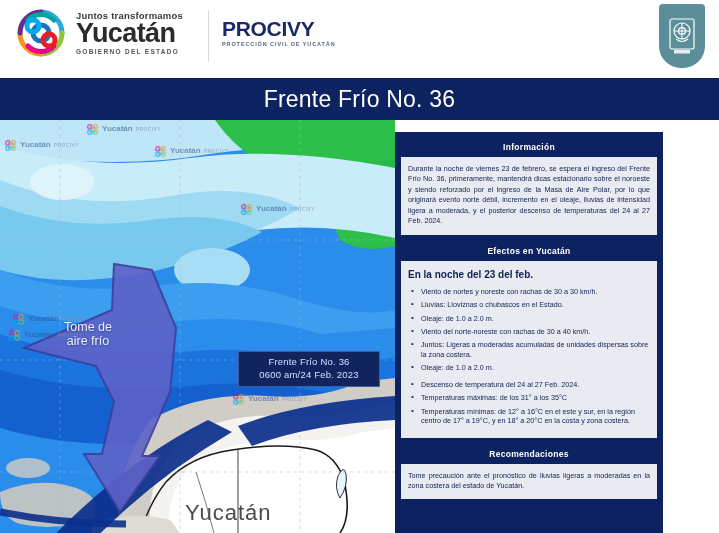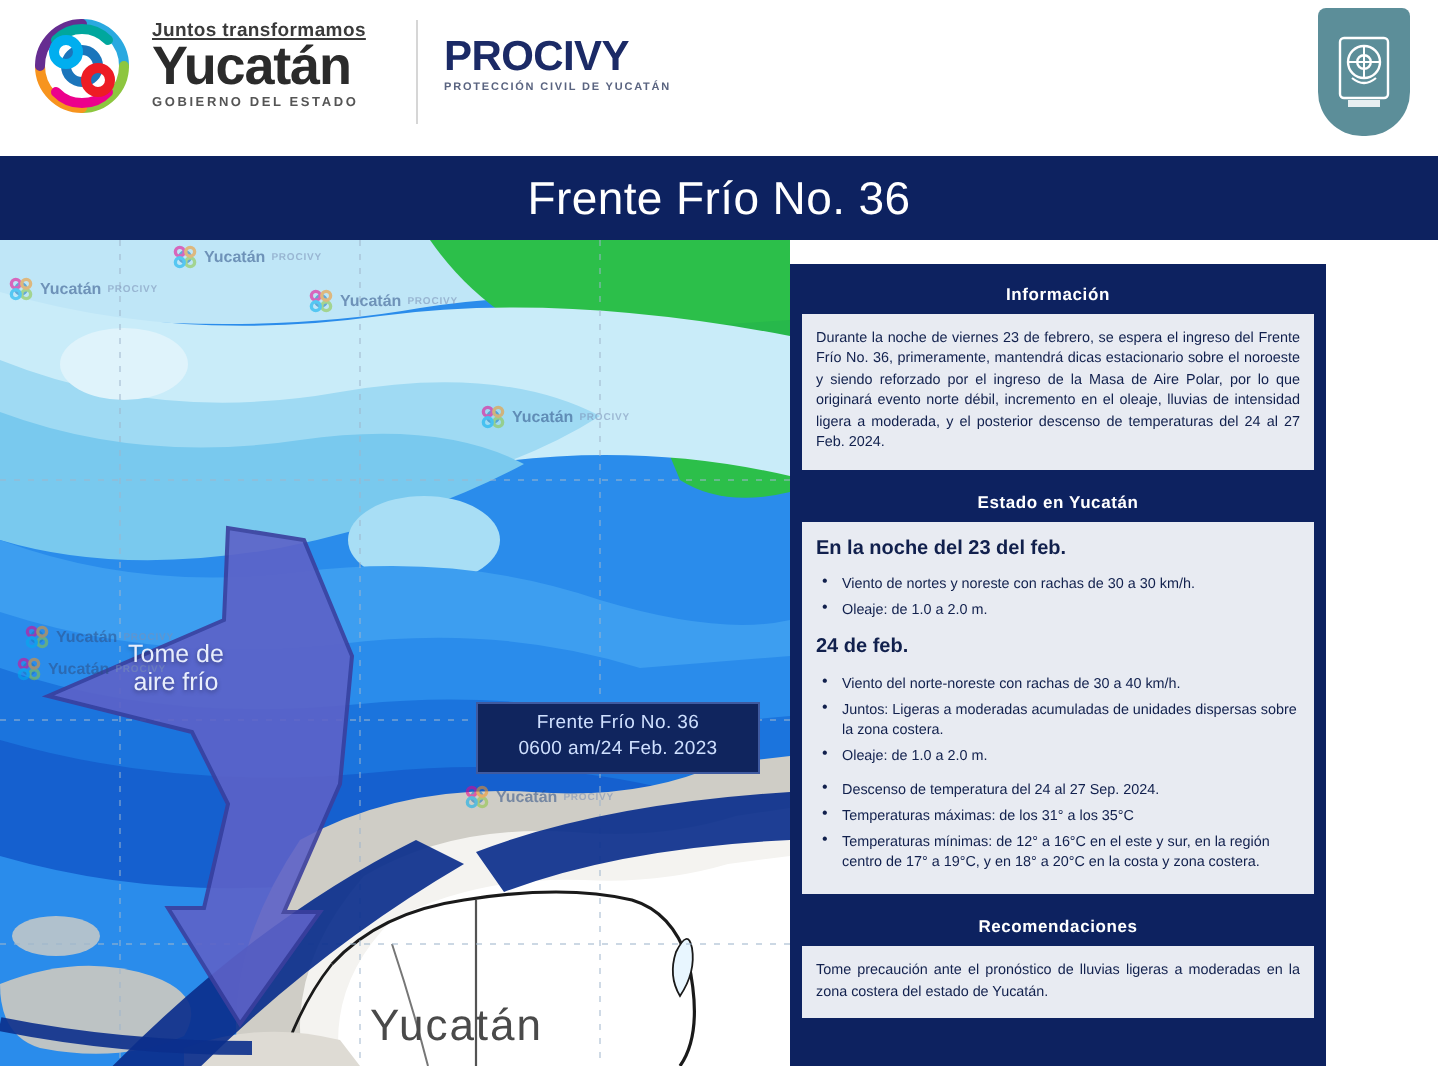--- a/index.html
+++ b/index.html
@@ -17,21 +17,21 @@
     background: #ffffff;
   }
   .brand-block {
     position: absolute; left: 14px; top: 6px;
     display: flex; align-items: center; gap: 8px;
   }
   .yuc-mark { width: 54px; height: 54px; flex: 0 0 auto; }
   .yuc-words { display: flex; flex-direction: column; line-height: 1; }
   .yuc-top {
     font-size: 9.5px; font-weight: bold; color: #3a3a3a;
-    letter-spacing: .2px; margin-bottom: 1px; text-decoration: underline;
+    letter-spacing: .2px; margin-bottom: 1px;
   }
   .yuc-main {
     font-size: 27px; font-weight: bold; color: #2b2b2b;
     letter-spacing: -.6px; line-height: .95;
   }
   .yuc-sub {
     font-size: 6.5px; font-weight: bold; color: #555;
     letter-spacing: 1.3px; margin-top: 2px;
   }
   .vdivider {
@@ -372,36 +372,36 @@
 
   <div class="panel">
 
     <div class="sec-head">Información</div>
     <div class="sec-body">
       <p>Durante la noche de viernes 23 de febrero, se espera el ingreso del Frente Frío No. 36, primeramente, mantendrá dicas estacionario sobre el noroeste y siendo reforzado por el ingreso de la Masa de Aire Polar, por lo que originará evento norte débil, incremento en el oleaje, lluvias de intensidad ligera a moderada, y el posterior descenso de temperaturas del 24 al 27 Feb. 2024.</p>
     </div>
 
     <div class="gap"></div>
 
-    <div class="sec-head">Estado en Yucatán</div>
+    <div class="sec-head">Efectos en Yucatán</div>
     <div class="sec-body">
       <div class="sub-h">En la noche del 23 del feb.</div>
       <ul class="bl">
         <li>Viento de nortes y noreste con rachas de 30 a 30 km/h.</li>
+        <li>Lluvias: Lloviznas o chubascos en el Estado.</li>
         <li>Oleaje: de 1.0 a 2.0 m.</li>
       </ul>
-      <div class="sub-h second">24 de feb.</div>
       <ul class="bl">
         <li>Viento del norte-noreste con rachas de 30 a 40 km/h.</li>
         <li>Juntos: Ligeras a moderadas acumuladas de unidades dispersas sobre la zona costera.</li>
         <li>Oleaje: de 1.0 a 2.0 m.</li>
       </ul>
       <div class="mini-gap"></div>
       <ul class="bl">
-        <li>Descenso de temperatura del 24 al 27 Sep. 2024.</li>
+        <li>Descenso de temperatura del 24 al 27 Feb. 2024.</li>
         <li>Temperaturas máximas: de los 31° a los 35°C</li>
         <li>Temperaturas mínimas: de 12° a 16°C en el este y sur, en la región centro de 17° a 19°C, y en 18° a 20°C en la costa y zona costera.</li>
       </ul>
     </div>
 
     <div class="gap"></div>
 
     <div class="sec-head">Recomendaciones</div>
     <div class="sec-body">
       <p>Tome precaución ante el pronóstico de lluvias ligeras a moderadas en la zona costera del estado de Yucatán.</p>

